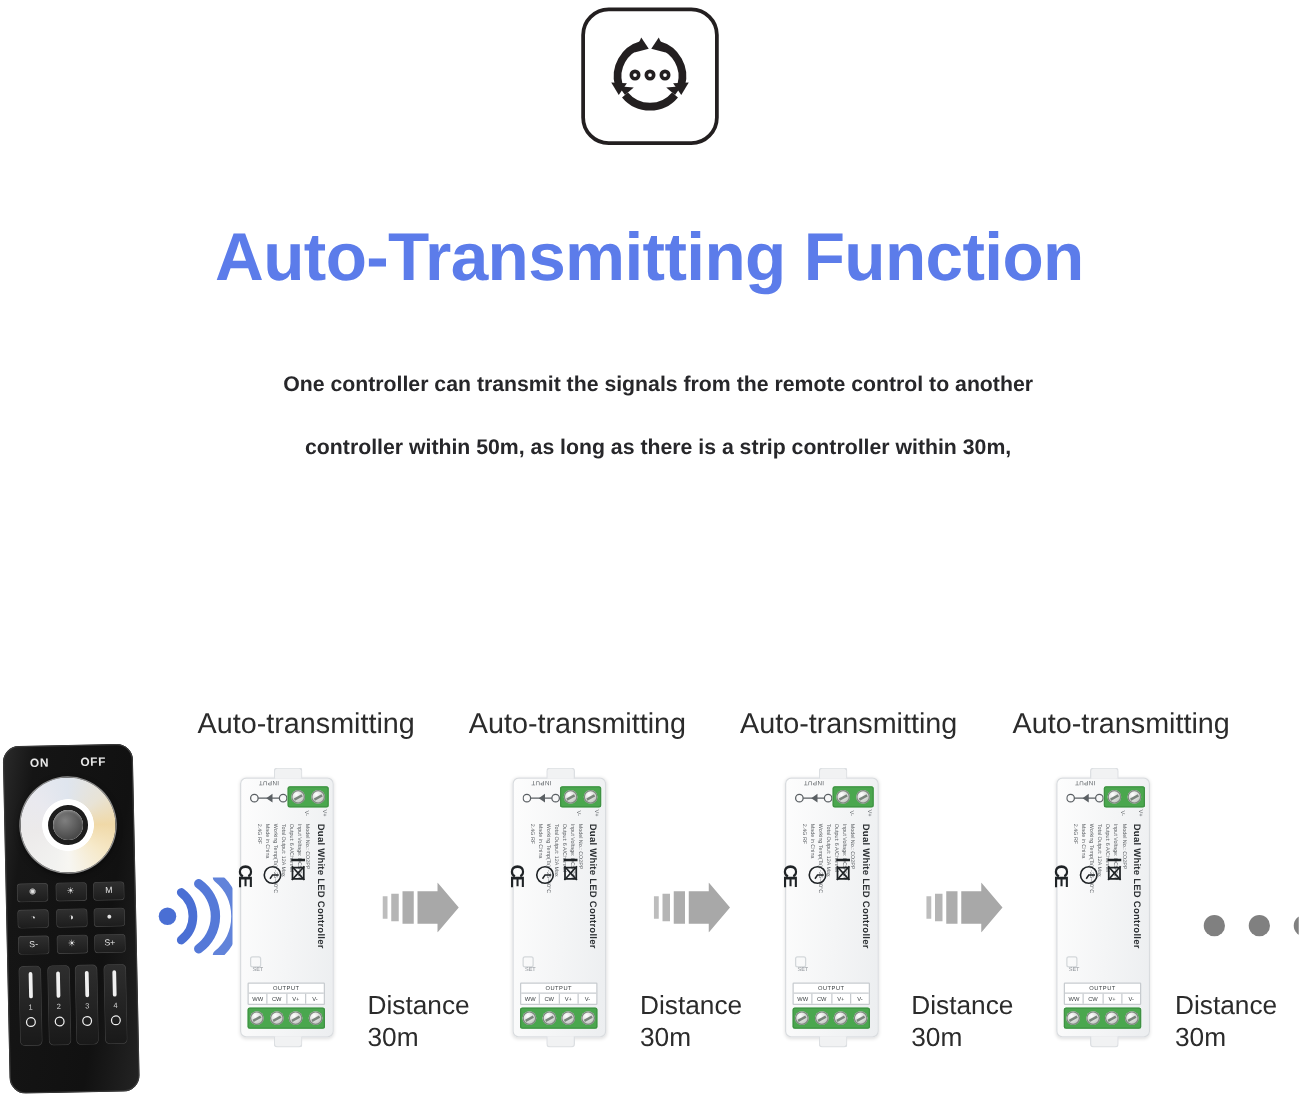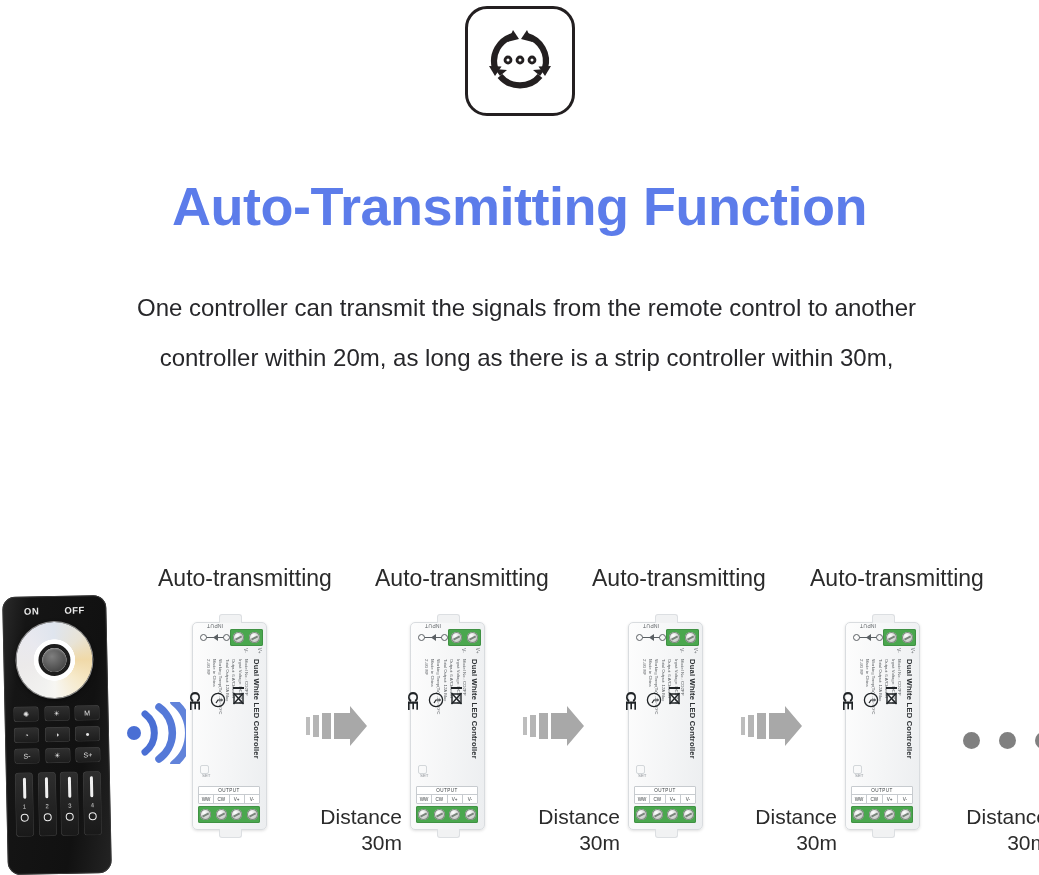--- a/index.html
+++ b/index.html
@@ -33,23 +33,23 @@
     letter-spacing: -0.5px;
     color: #5c7cea;
     font-family: "Liberation Sans", sans-serif;
   }
 
   
   .body-copy {
     position: absolute; top: 283px; left: 38px; right: 24px;
     text-align: center;
     color: #27272a;
-    font-size: 24px;
+    font-size: 17px;
     line-height: 50px;
-    font-weight: 400;
+    font-weight: 700;
   }
   .body-copy .ln { display: block; white-space: nowrap; }
 
   
   .diagram { position: absolute; left: 0; top: 560px; width: 1039px; height: 315px; }
 
   .at-label {
     position: absolute; top: 5px;
     font-size: 23px; color: #2b2b2b; white-space: nowrap;
   }
@@ -175,21 +175,21 @@
   }
   .out-hdr .t{ text-align:center; border-bottom:.8px solid #c7cbcf; padding:1px 0; letter-spacing:.4px; }
   .out-hdr .r{ display:flex; }
   .out-hdr .r div{ flex:1; text-align:center; padding:1.5px 0; border-right:.8px solid #c7cbcf; }
   .out-hdr .r div:last-child{ border-right:none; }
 
   
   .arrow { position:absolute; top:146px; }
   .dist {
     position:absolute; top:232px;
-    text-align:right; font-size:21px; color:#2b2b2b; line-height:26px;margin-top:12px;
+    text-align:left; font-size:21px; color:#2b2b2b; line-height:26px;
   }
   .dots { position:absolute; top:172px; display:flex; gap:19px; }
   .dots i { width:17px; height:17px; border-radius:50%; background:#808080; display:block; }
 </style>
 </head>
 <body>
 
 <div class="page">
 
   <div class="top-icon-wrap">
@@ -213,21 +213,21 @@
         <circle cx="37" cy="36" r="1.5" fill="#fff"></circle>
         <circle cx="49" cy="36" r="1.5" fill="#fff"></circle>
       </svg>
     </div>
   </div>
 
   <h1 class="headline">Auto-Transmitting Function</h1>
 
   <div class="body-copy">
     <span class="ln">One controller can transmit the signals from the remote control to another</span>
-    <span class="ln">controller within 20m, as long as there is a strip controller within 30m,</span>
+    <span class="ln">controller within 50m, as long as there is a strip controller within 30m,</span>
   </div>
 
   <div class="diagram">
 
     <div class="at-label" style="left:158px">Auto-transmitting</div>
     <div class="at-label" style="left:375px">Auto-transmitting</div>
     <div class="at-label" style="left:592px">Auto-transmitting</div>
     <div class="at-label" style="left:810px">Auto-transmitting</div>
 
     <div class="remote">

